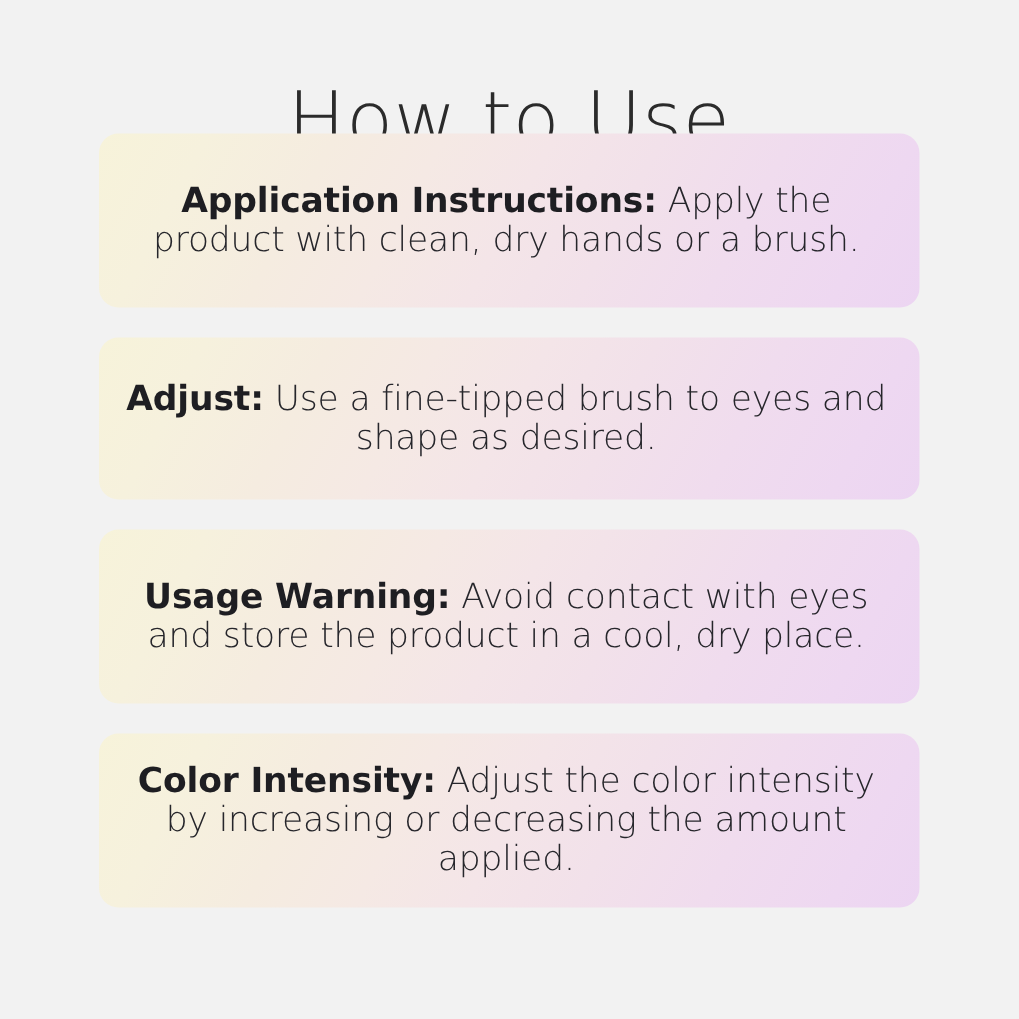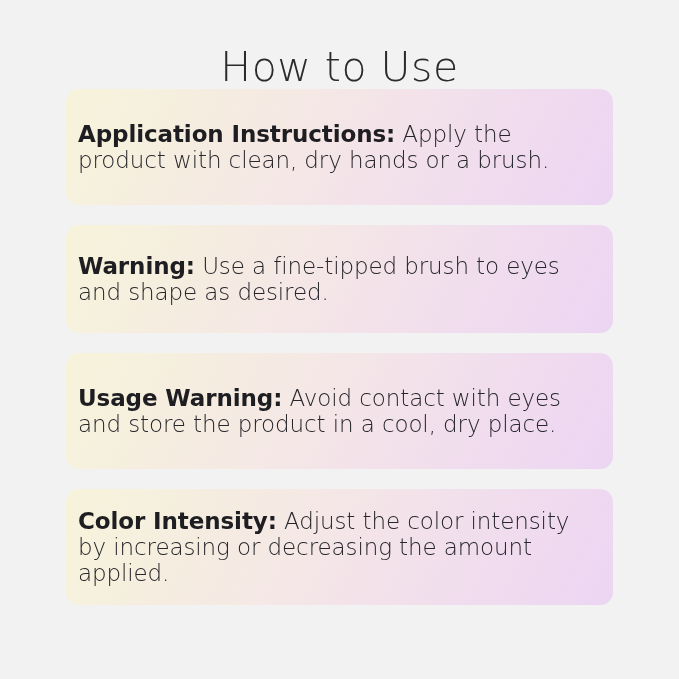--- a/index.html
+++ b/index.html
@@ -22,21 +22,21 @@
     box-sizing: border-box;
   }
 
   .page-title {
     position: absolute;
     top: 18px;
     left: 0;
     width: 679px;
     text-align: center;
     font-family: "DejaVu Sans", sans-serif;
-    font-size: 41px;
+    font-size: 51px;
     font-weight: 300;
     letter-spacing: 0.5px;
     color: #2b2b2b;
     line-height: 1.12;
     white-space: nowrap;
   }
 
   .cards {
     position: absolute;
     left: 66px;
@@ -55,20 +55,21 @@
       #f6f1dd 12%,
       #f5ece0 26%,
       #f5e9e4 38%,
       #f4e5e8 50%,
       #f2e1ea 62%,
       #f0dcee 76%,
       #eed8f1 90%,
       #ecd5f2 100%
     );
     overflow: hidden;
+    text-align: center;
   }
 
   .card + .card {
     margin-top: 20px;
   }
 
   .card-1 { height: 116px; }
   .card-2 { height: 108px; }
   .card-3 { height: 116px; }
   .card-4 { height: 116px; }
@@ -106,21 +107,21 @@
   <div class="cards">
 
     <div class="card card-1">
       <div class="card-text">
         <span class="card-label">Application Instructions:</span><span class="card-body"> Apply the product with clean, dry hands or a brush.</span>
       </div>
     </div>
 
     <div class="card card-2">
       <div class="card-text">
-        <span class="card-label">Warning:</span><span class="card-body"> Use a fine-tipped brush to eyes and shape as desired.</span>
+        <span class="card-label">Adjust:</span><span class="card-body"> Use a fine-tipped brush to eyes and shape as desired.</span>
       </div>
     </div>
 
     <div class="card card-4">
       <div class="card-text">
         <span class="card-label">Usage Warning:</span><span class="card-body"> Avoid contact with eyes and store the product in a cool, dry place.</span>
       </div>
     </div>
 
     <div class="card card-3">

